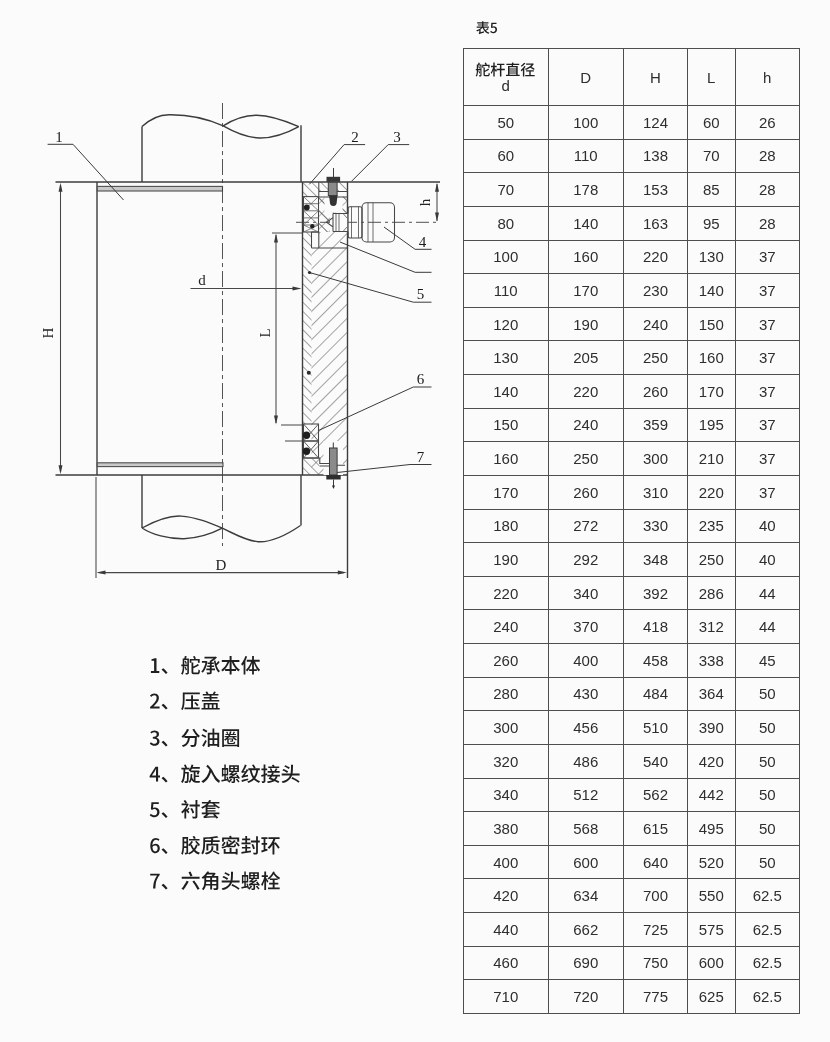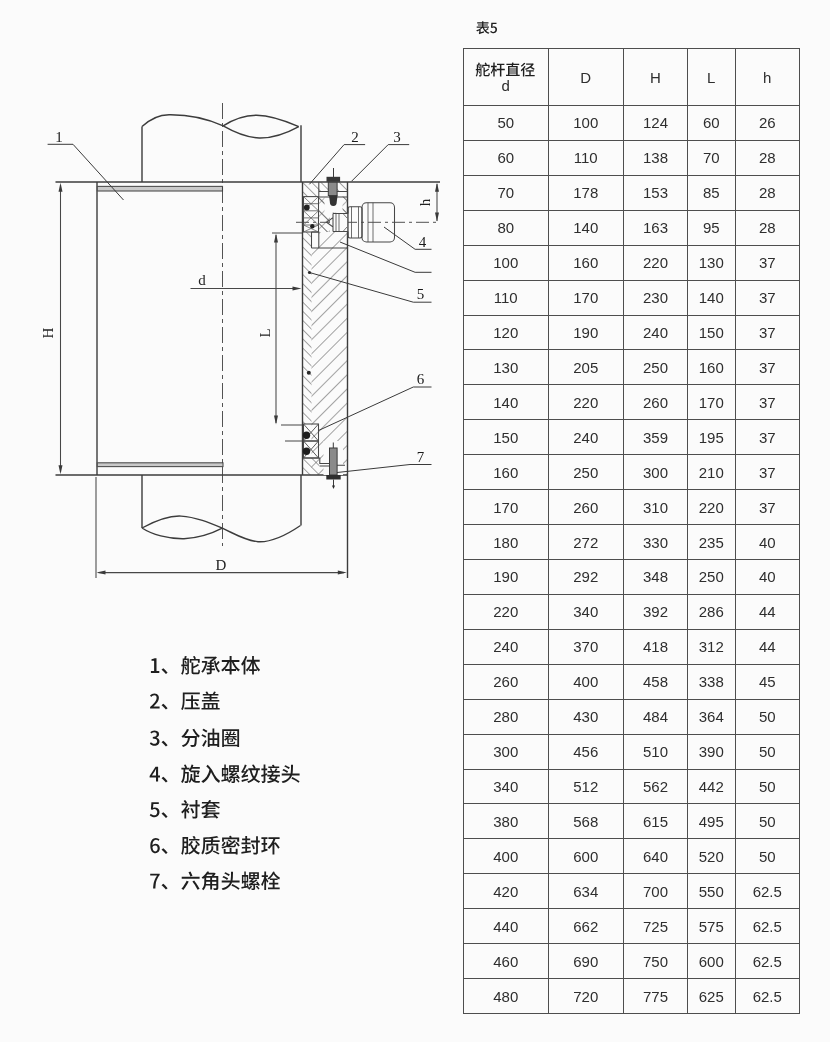--- a/index.html
+++ b/index.html
@@ -269,20 +269,27 @@
           <td>50</td>
         </tr>
 <tr>
           <td>300</td>
           <td>456</td>
           <td>510</td>
           <td>390</td>
           <td>50</td>
         </tr>
 <tr>
+          <td>320</td>
+          <td>486</td>
+          <td>540</td>
+          <td>420</td>
+          <td>50</td>
+        </tr>
+<tr>
           <td>340</td>
           <td>512</td>
           <td>562</td>
           <td>442</td>
           <td>50</td>
         </tr>
 <tr>
           <td>380</td>
           <td>568</td>
           <td>615</td>
@@ -311,20 +318,20 @@
           <td>62.5</td>
         </tr>
 <tr>
           <td>460</td>
           <td>690</td>
           <td>750</td>
           <td>600</td>
           <td>62.5</td>
         </tr>
 <tr>
-          <td>480</td>
+          <td>710</td>
           <td>720</td>
           <td>775</td>
           <td>625</td>
           <td>62.5</td>
         </tr>
 </tbody>
     </table>
 </div>
 </body></html>

